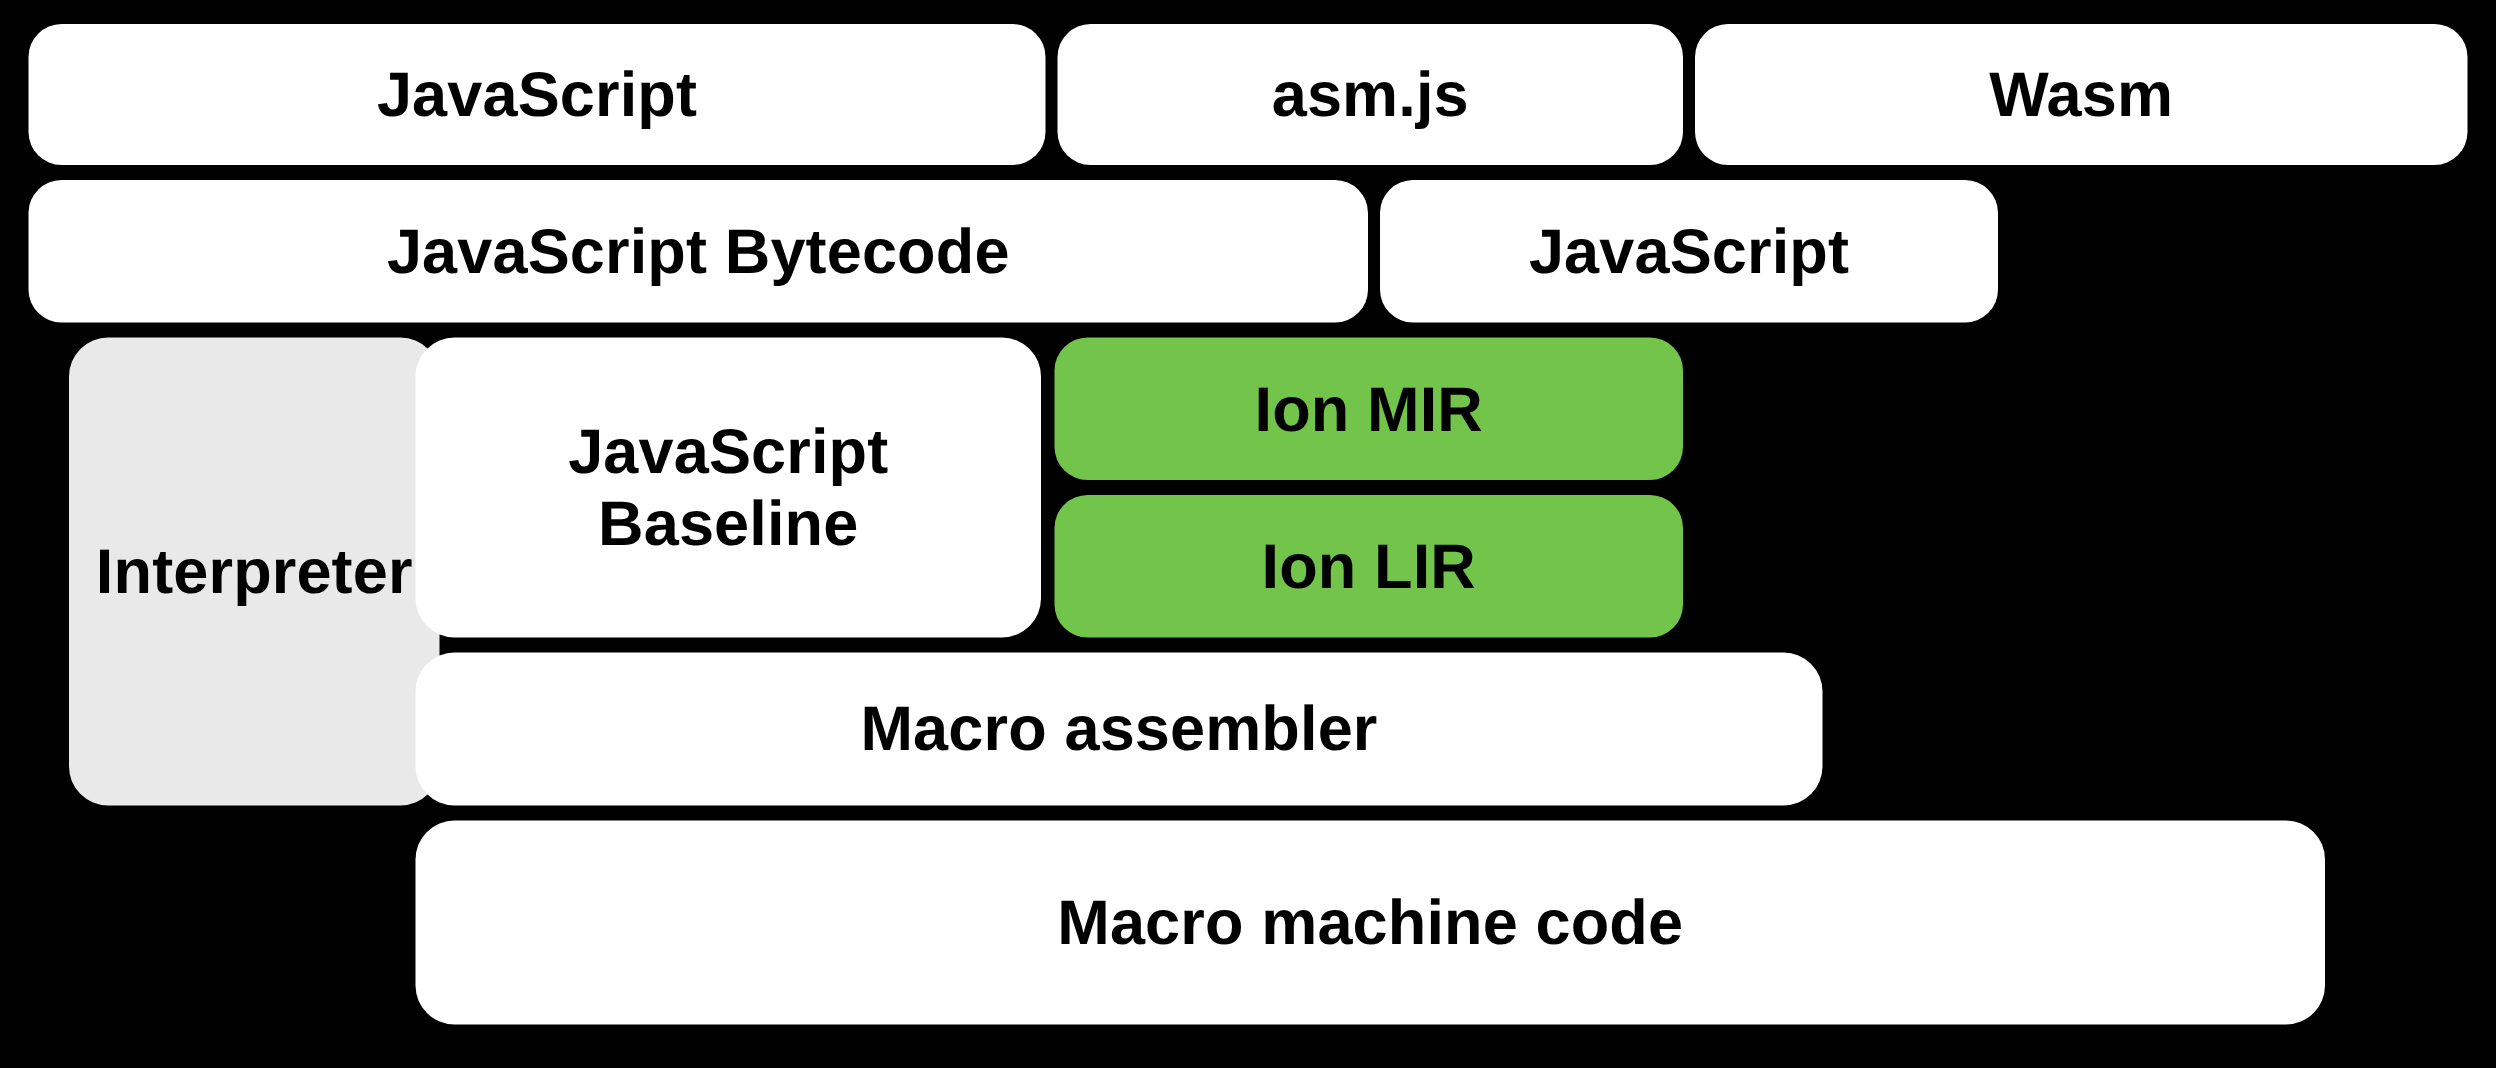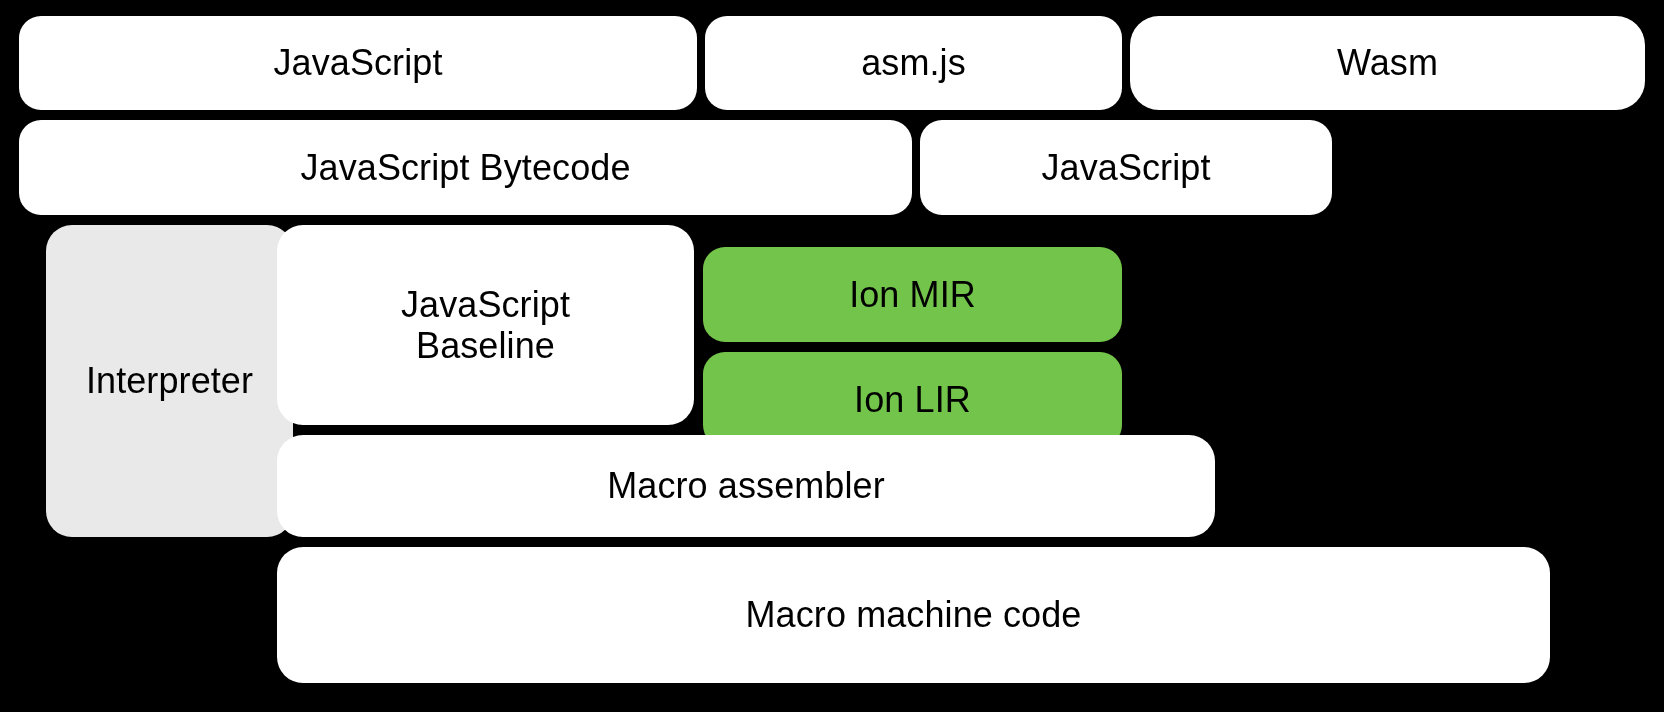--- a/index.html
+++ b/index.html
@@ -18,40 +18,40 @@
   }
   .box {
     position: absolute;
     display: flex;
     align-items: center;
     justify-content: center;
     text-align: center;
     border-radius: 26px;
     box-sizing: border-box;
     color: #000000;
-    font-size: 36px;
-    font-weight: 400;
+    font-size: 42px;
+    font-weight: 700;
     line-height: 1.14;
     letter-spacing: 0.1px;
     white-space: pre-line;
     padding: 0 10px;
   }
   .box.white   { background: #ffffff; }
   .box.grey    { background: #e9e9e9; }
-  .box.green   { background: #73c44a; margin-top: 22px; }
+  .box.green   { background: #73c44a; }
   .box.pink    { background: #f4718a; }
   .box.r-small { border-radius: 22px; }
 </style>
 </head>
 <body>
 
 <div id="stage">
     <div class="box white r-small" style="left: 19px; top: 16px; width: 678px; height: 94px;"><span>JavaScript</span></div>
     <div class="box white r-small" style="left: 705px; top: 16px; width: 417px; height: 94px;"><span>asm.js</span></div>
-    <div class="box white r-small" style="left: 1130px; top: 16px; width: 515px; height: 94px; border-radius: 29px;"><span>Wasm</span></div>
+    <div class="box white r-small" style="left: 1130px; top: 16px; width: 515px; height: 94px;"><span>Wasm</span></div>
     <div class="box white r-small" style="left: 19px; top: 120px; width: 893px; height: 95px;"><span>JavaScript Bytecode</span></div>
     <div class="box white r-small" style="left: 920px; top: 120px; width: 412px; height: 95px;"><span>JavaScript</span></div>
     <div class="box grey" style="left: 19px; top: 225px; width: 247px; height: 312px; margin-left: 27px;"><span>Interpreter</span></div>
     <div class="box white" style="left: 277px; top: 225px; width: 417px; height: 200px;"><span>JavaScript
 Baseline</span></div>
     <div class="box green r-small" style="left: 703px; top: 225px; width: 419px; height: 95px;"><span>Ion MIR</span></div>
     <div class="box green r-small" style="left: 703px; top: 330px; width: 419px; height: 95px;"><span>Ion LIR</span></div>
     <div class="box white" style="left: 277px; top: 435px; width: 938px; height: 102px;"><span>Macro assembler</span></div>
     <div class="box white" style="left: 277px; top: 547px; width: 1273px; height: 136px;"><span>Macro machine code</span></div>
   </div>

